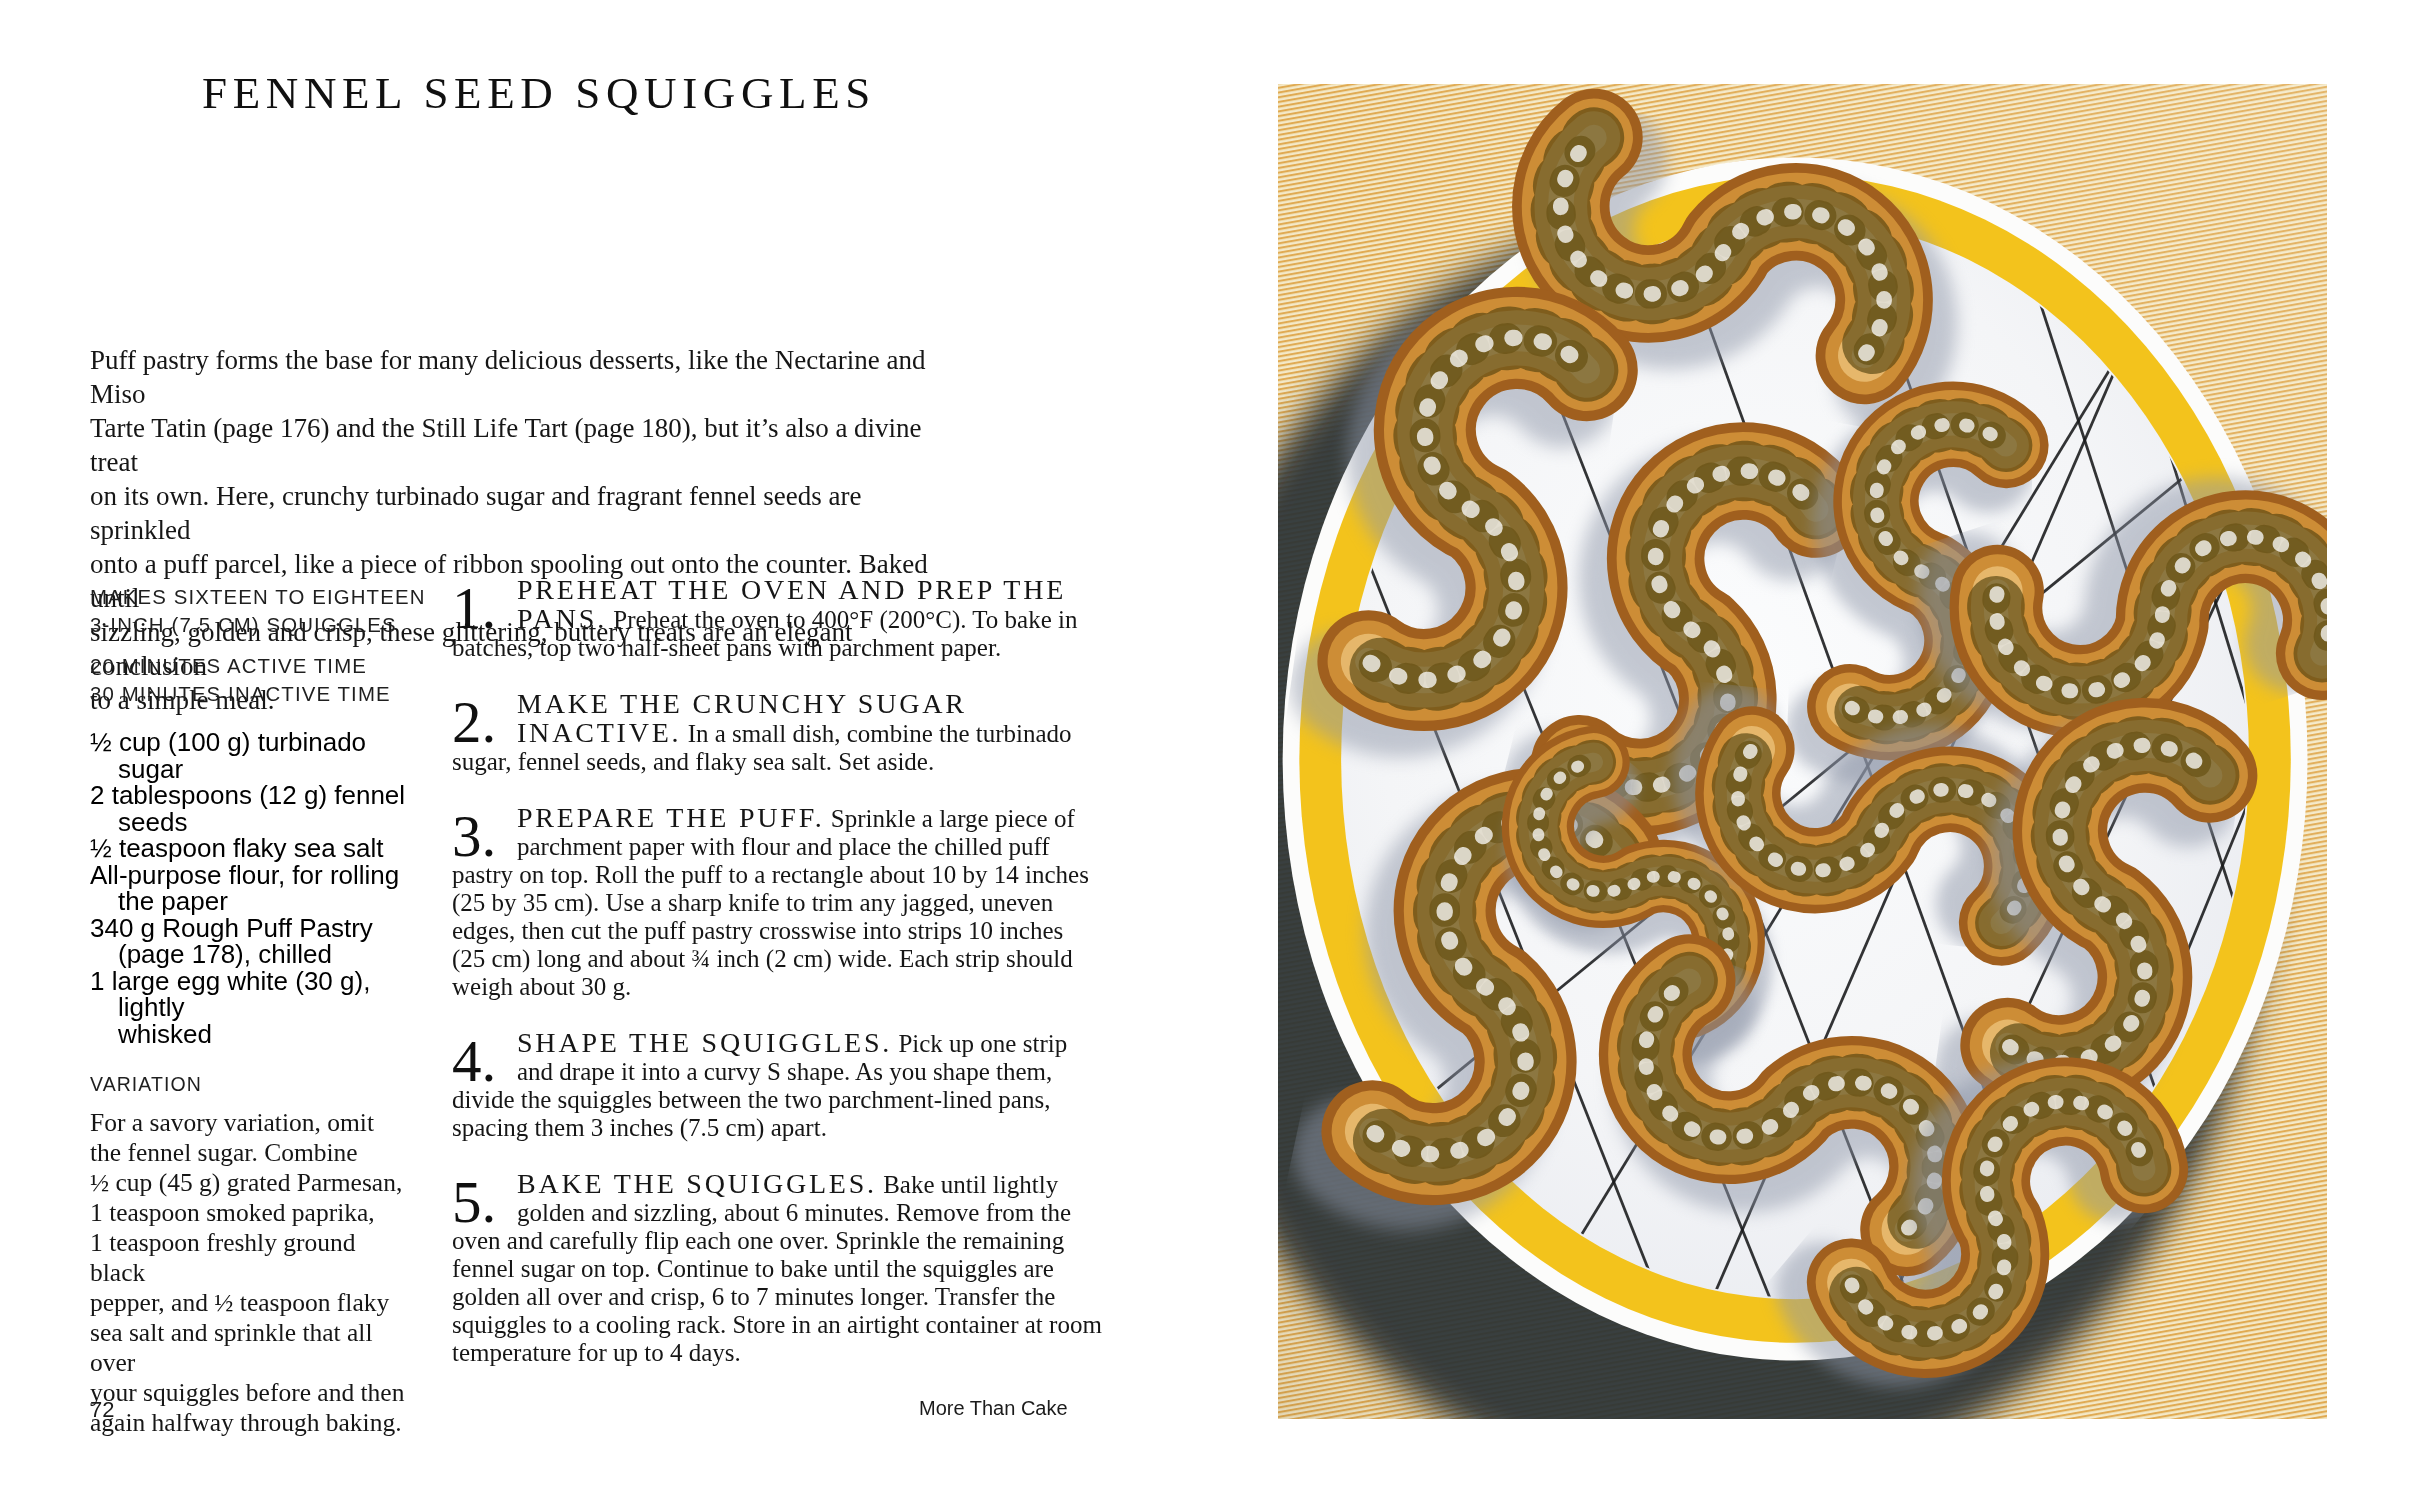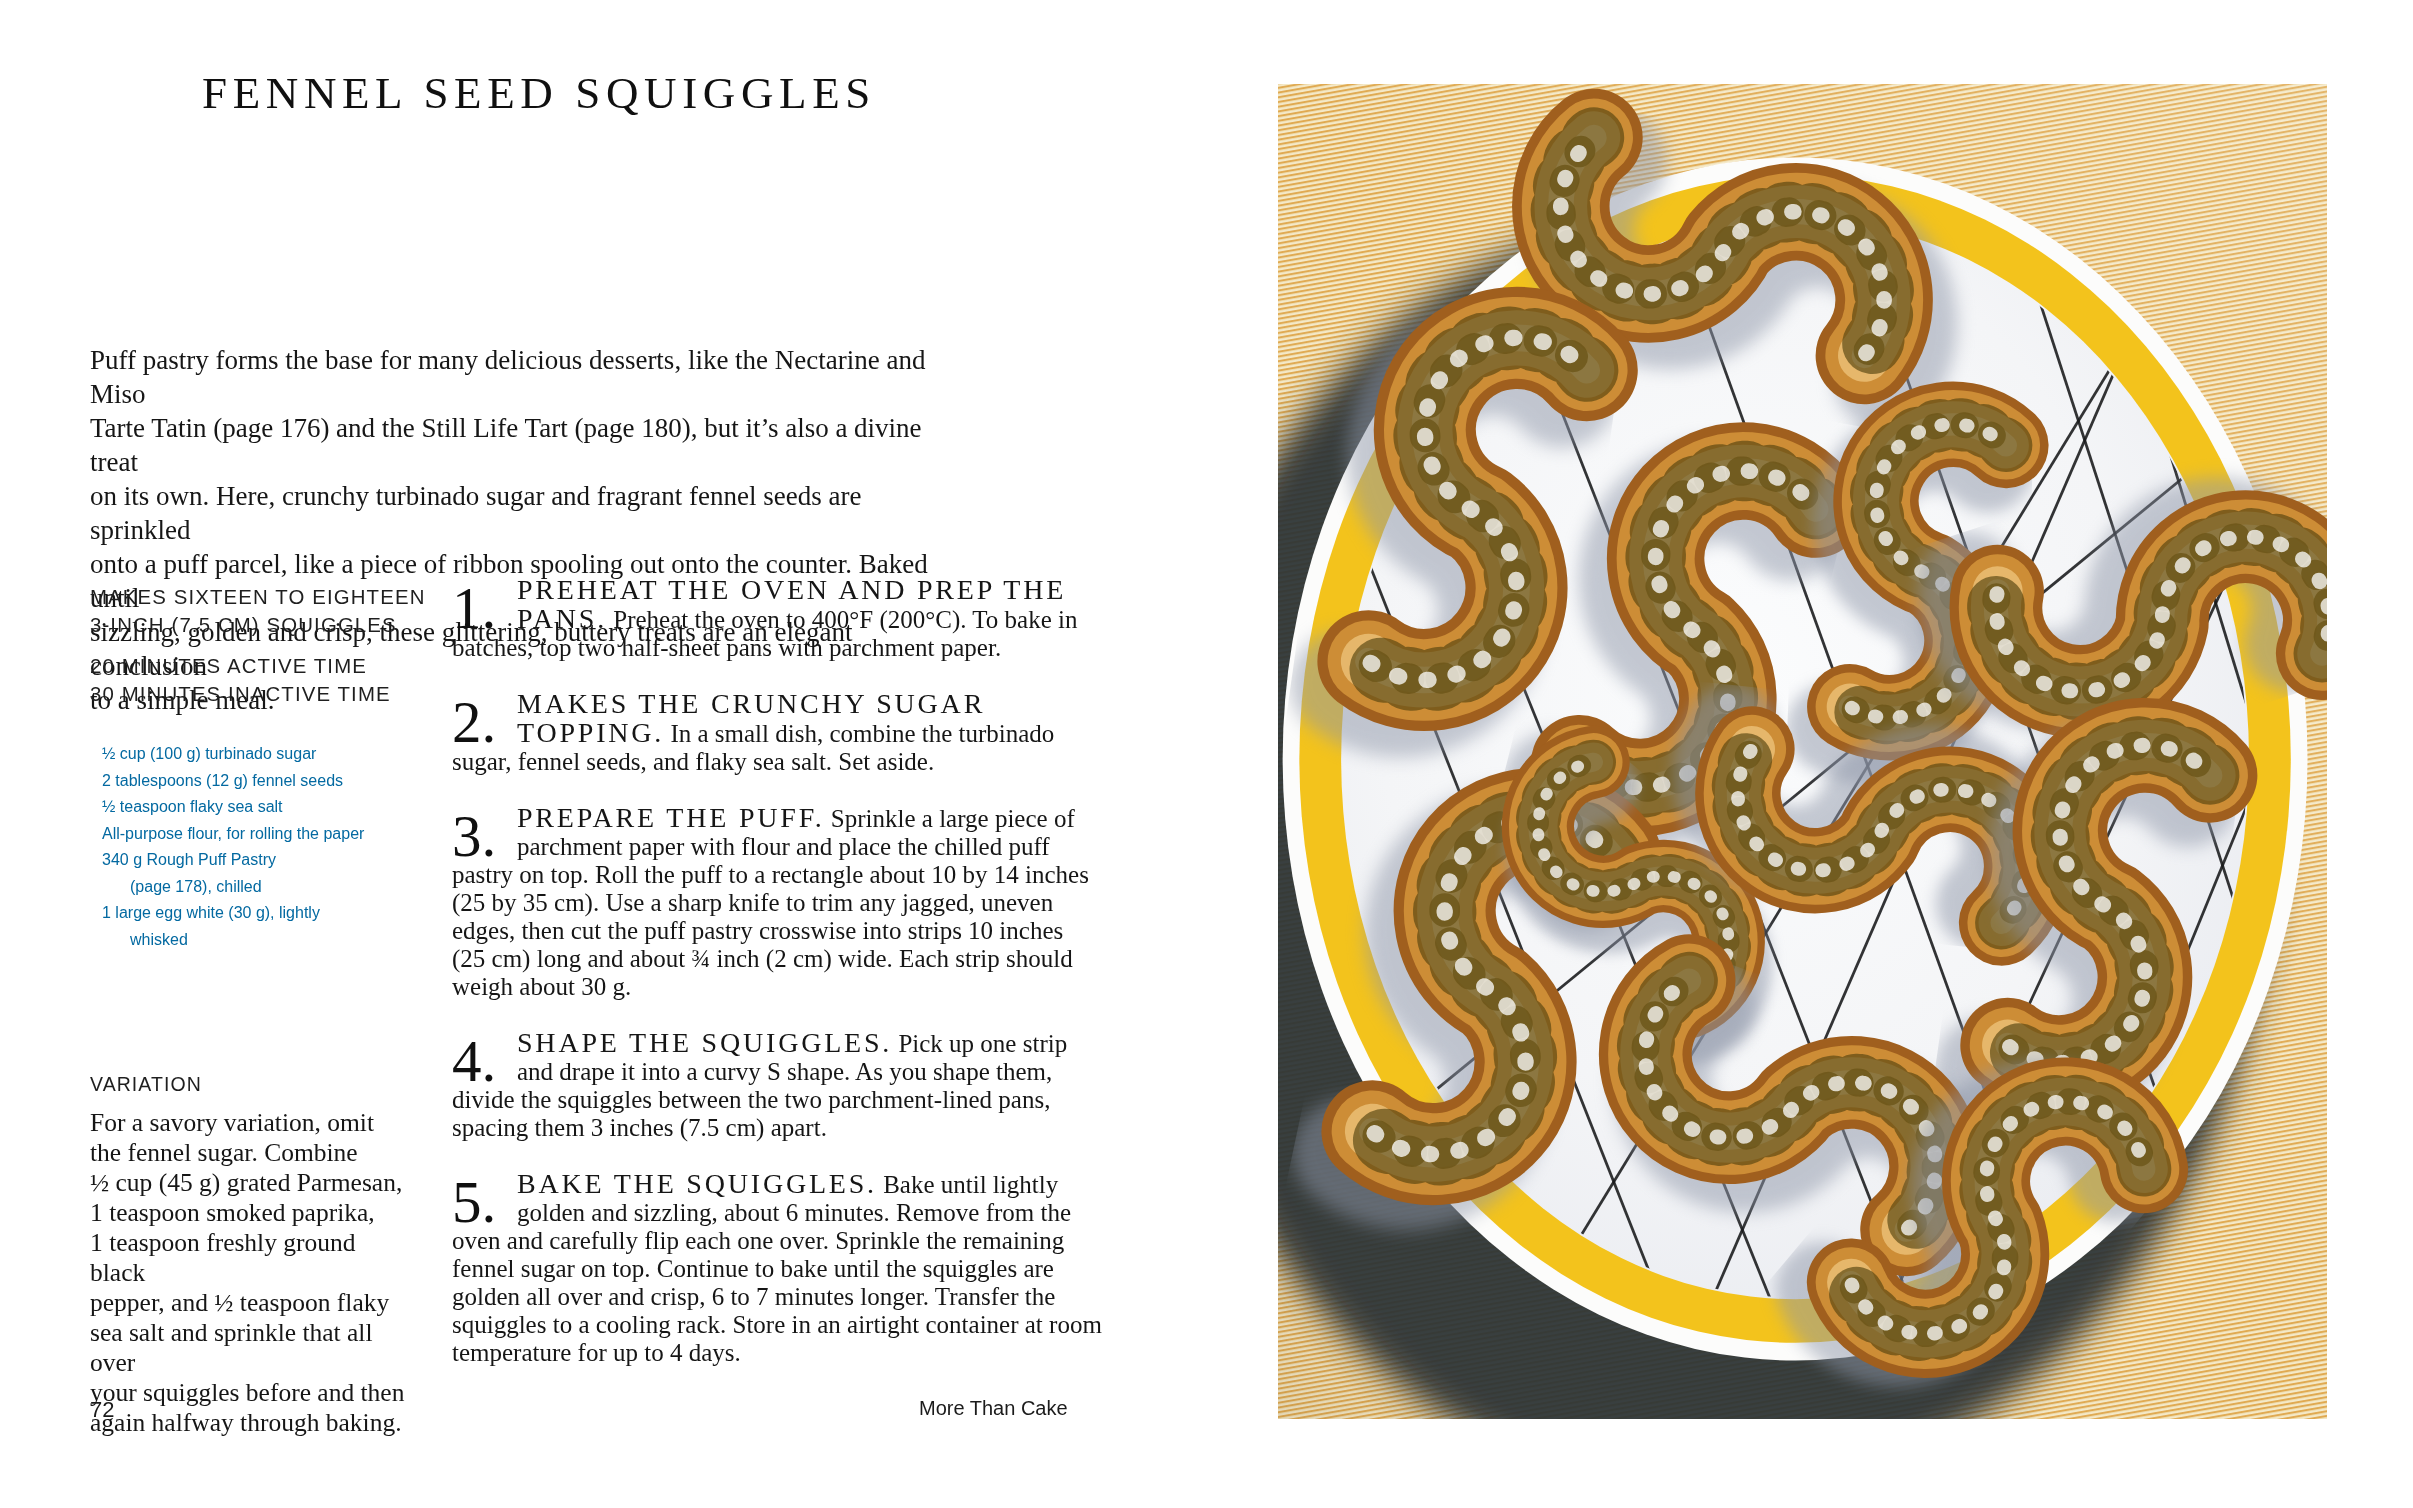--- a/index.html
+++ b/index.html
@@ -10,23 +10,23 @@
 
   
   .recipe-title{left:202px;top:67px;font-size:45px;font-weight:400;
      letter-spacing:0.125em;margin:0;color:#101010;}
   .intro{left:90px;top:343px;width:863px;font-size:27px;line-height:34px;
      white-space:pre-line;margin:0;}
   .caps{font-family:"Liberation Sans","DejaVu Sans",sans-serif;
      letter-spacing:0.055em;color:#1f1f1f;}
   .yield{left:90px;top:583px;font-size:20.4px;line-height:28px;white-space:pre-line;}
   .times{left:90px;top:652px;font-size:20.4px;line-height:28px;white-space:pre-line;}
-  .ingredients{left:90px;top:729px;width:343px;margin:12px;padding:0;list-style:none;
+  .ingredients{left:90px;top:729px;width:343px;margin:0;padding:0;list-style:none;
      font-family:"Liberation Sans","DejaVu Sans",sans-serif;
-     font-size:16px;line-height:26.5px;color:#0369a1;}
+     font-size:26px;line-height:26.5px;color:#000000;}
   .ingredients li{padding-left:28px;text-indent:-28px;white-space:pre-line;}
   .variation-head{left:90px;top:1072px;font-size:19.5px;line-height:24px;}
   .variation-body{left:90px;top:1108px;width:325px;font-size:25.5px;line-height:30px;
      white-space:pre-line;margin:0;}
 
   
   .steps{left:452px;top:576px;width:650px;}
   .step{margin:0 0 28px 0;}
   .step:after{content:"";display:block;clear:both;}
   .step-num{float:left;width:52px;font-size:59px;line-height:48px;padding-top:8.4px;
@@ -96,21 +96,21 @@
 again halfway through baking.</p>
 
   <div class="abs steps">
     <div class="step">
       <span class="step-num">1.</span>
       <p><span class="head">PREHEAT THE OVEN AND PREP THE PANS.</span>
          <span>Preheat the oven to 400°F (200°C). To bake in batches, top two half-sheet pans with parchment paper.</span></p>
     </div>
     <div class="step">
       <span class="step-num">2.</span>
-      <p><span class="head">MAKES THE CRUNCHY SUGAR TOPPING.</span>
+      <p><span class="head">MAKE THE CRUNCHY SUGAR INACTIVE.</span>
          <span>In a small dish, combine the turbinado sugar, fennel seeds, and flaky sea salt. Set aside.</span></p>
     </div>
     <div class="step">
       <span class="step-num">3.</span>
       <p><span class="head">PREPARE THE PUFF.</span>
          <span>Sprinkle a large piece of parchment paper with flour and place the chilled puff pastry on top. Roll the puff to a rectangle about 10 by 14 inches (25 by 35 cm). Use a sharp knife to trim any jagged, uneven edges, then cut the puff pastry crosswise into strips 10 inches (25 cm) long and about ¾ inch (2 cm) wide. Each strip should weigh about 30 g.</span></p>
     </div>
     <div class="step">
       <span class="step-num">4.</span>
       <p><span class="head">SHAPE THE SQUIGGLES.</span>

